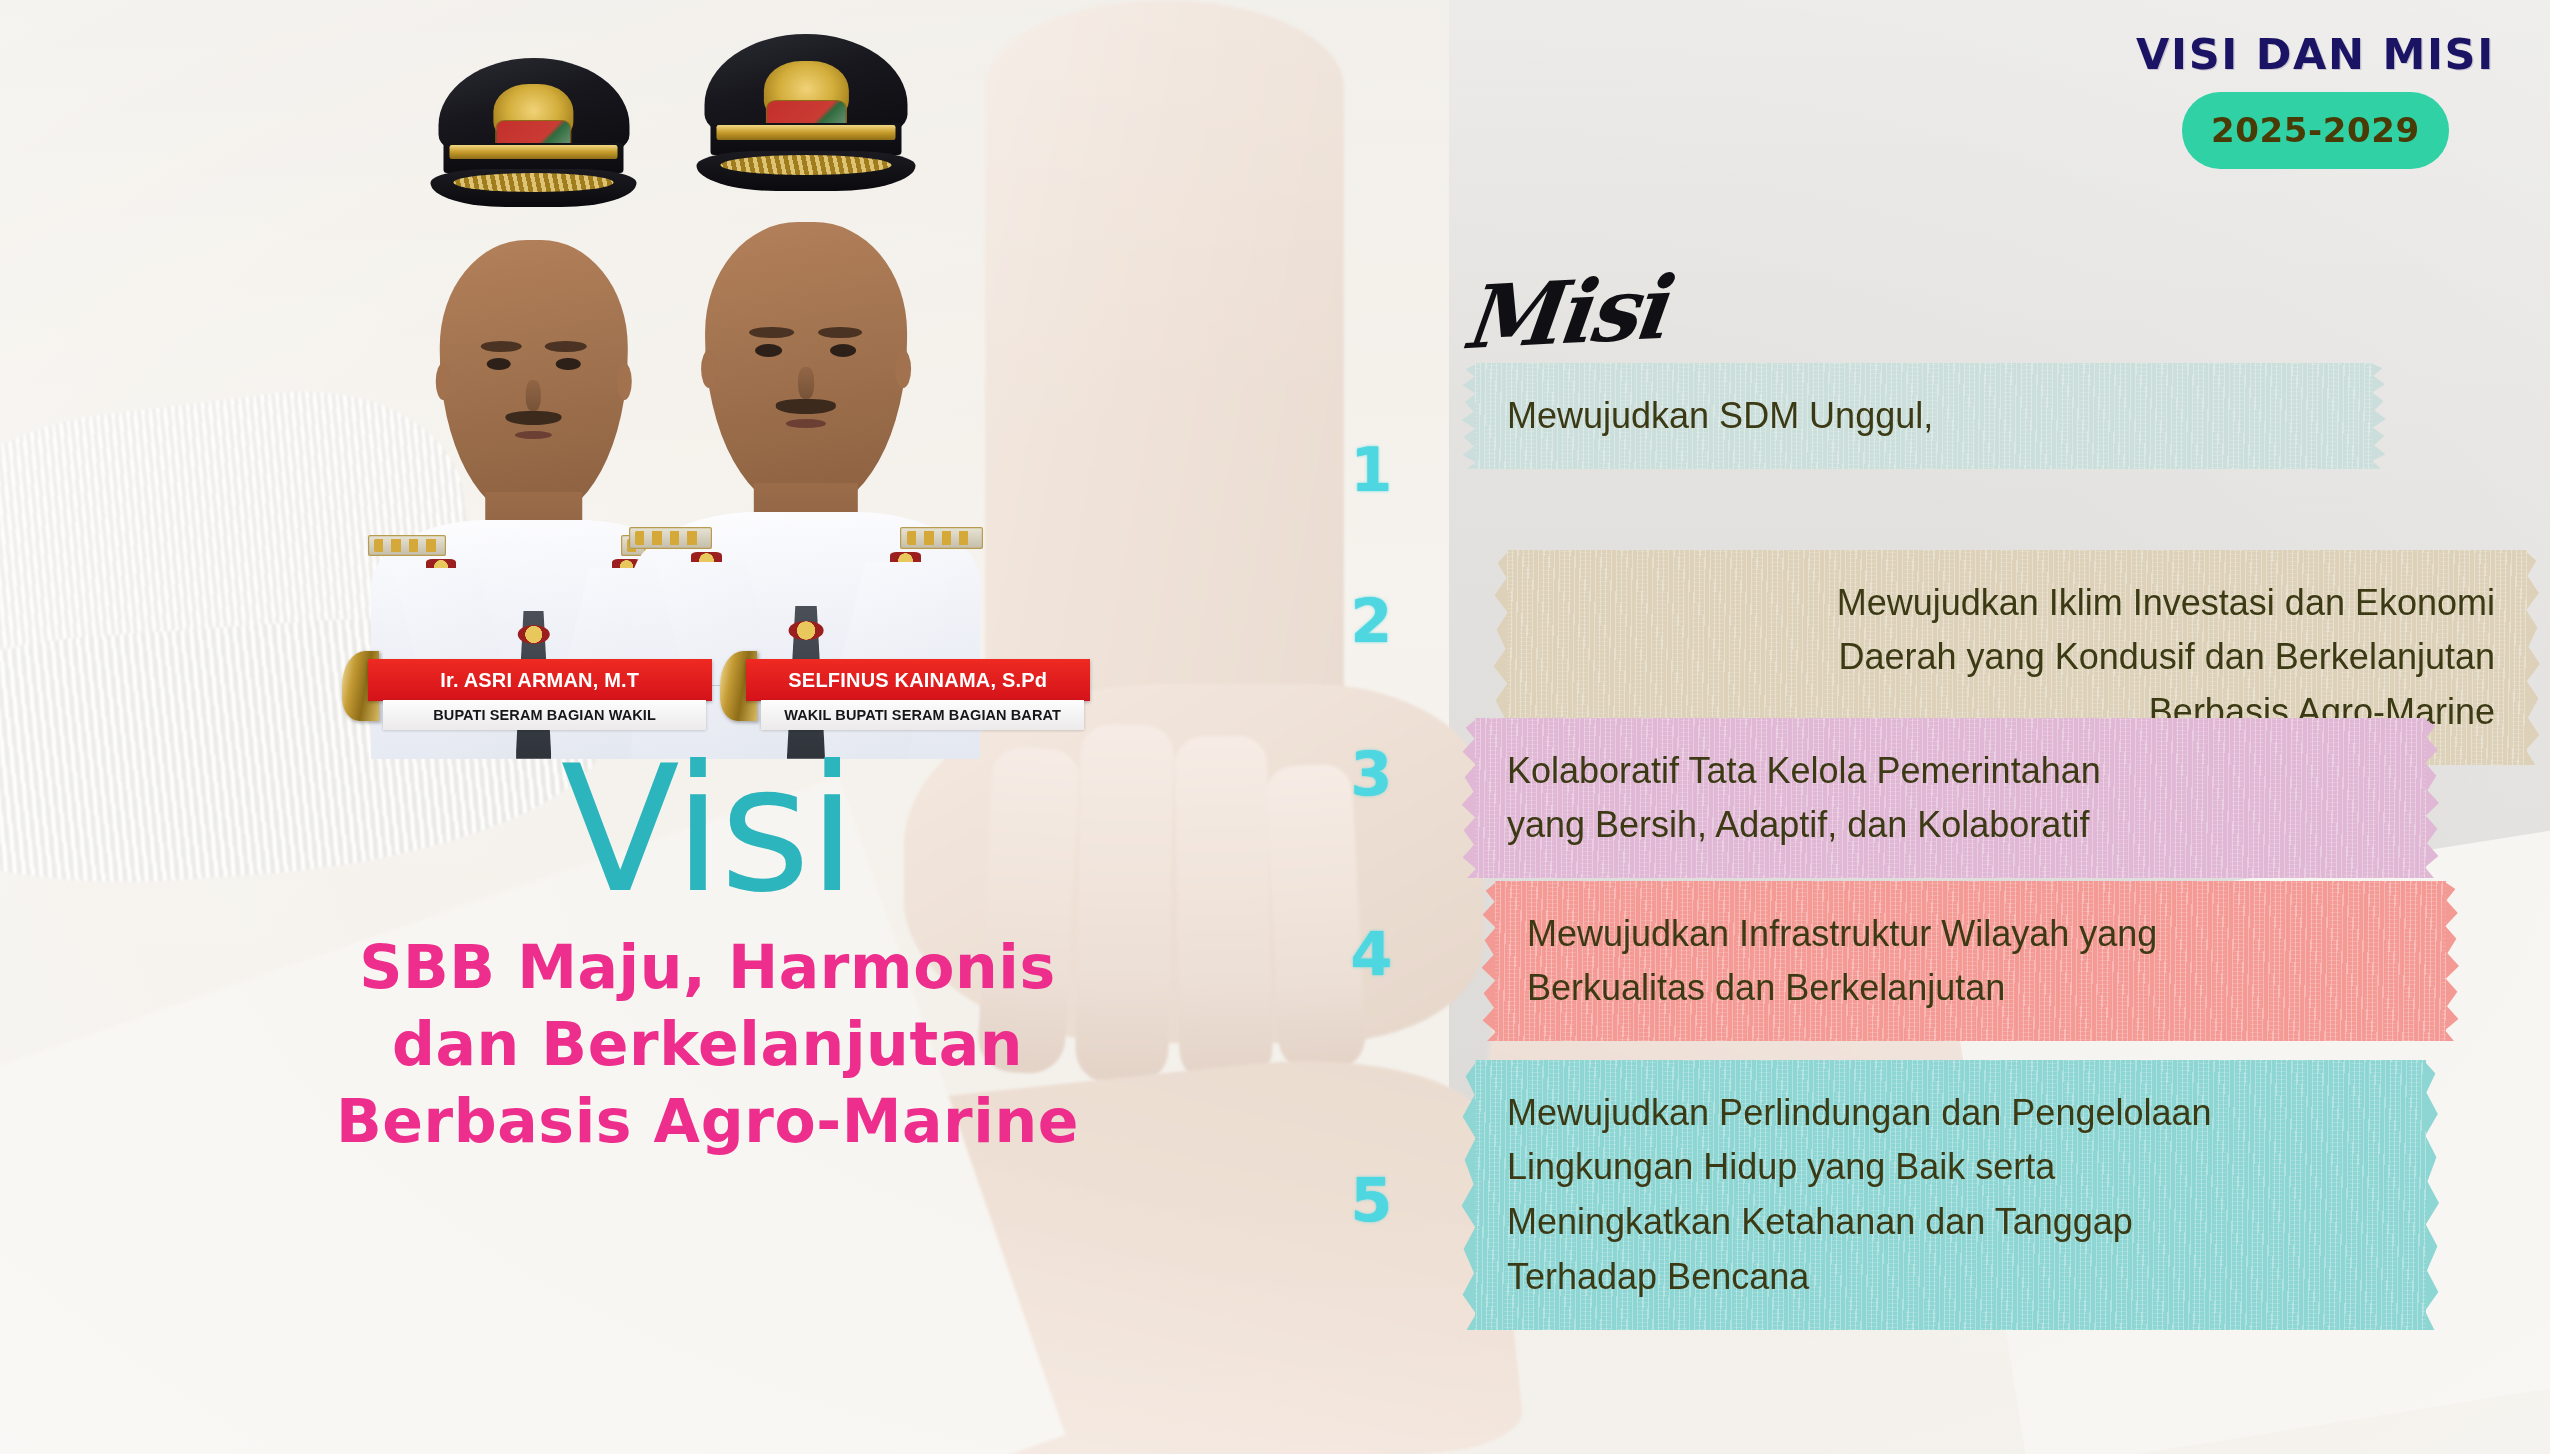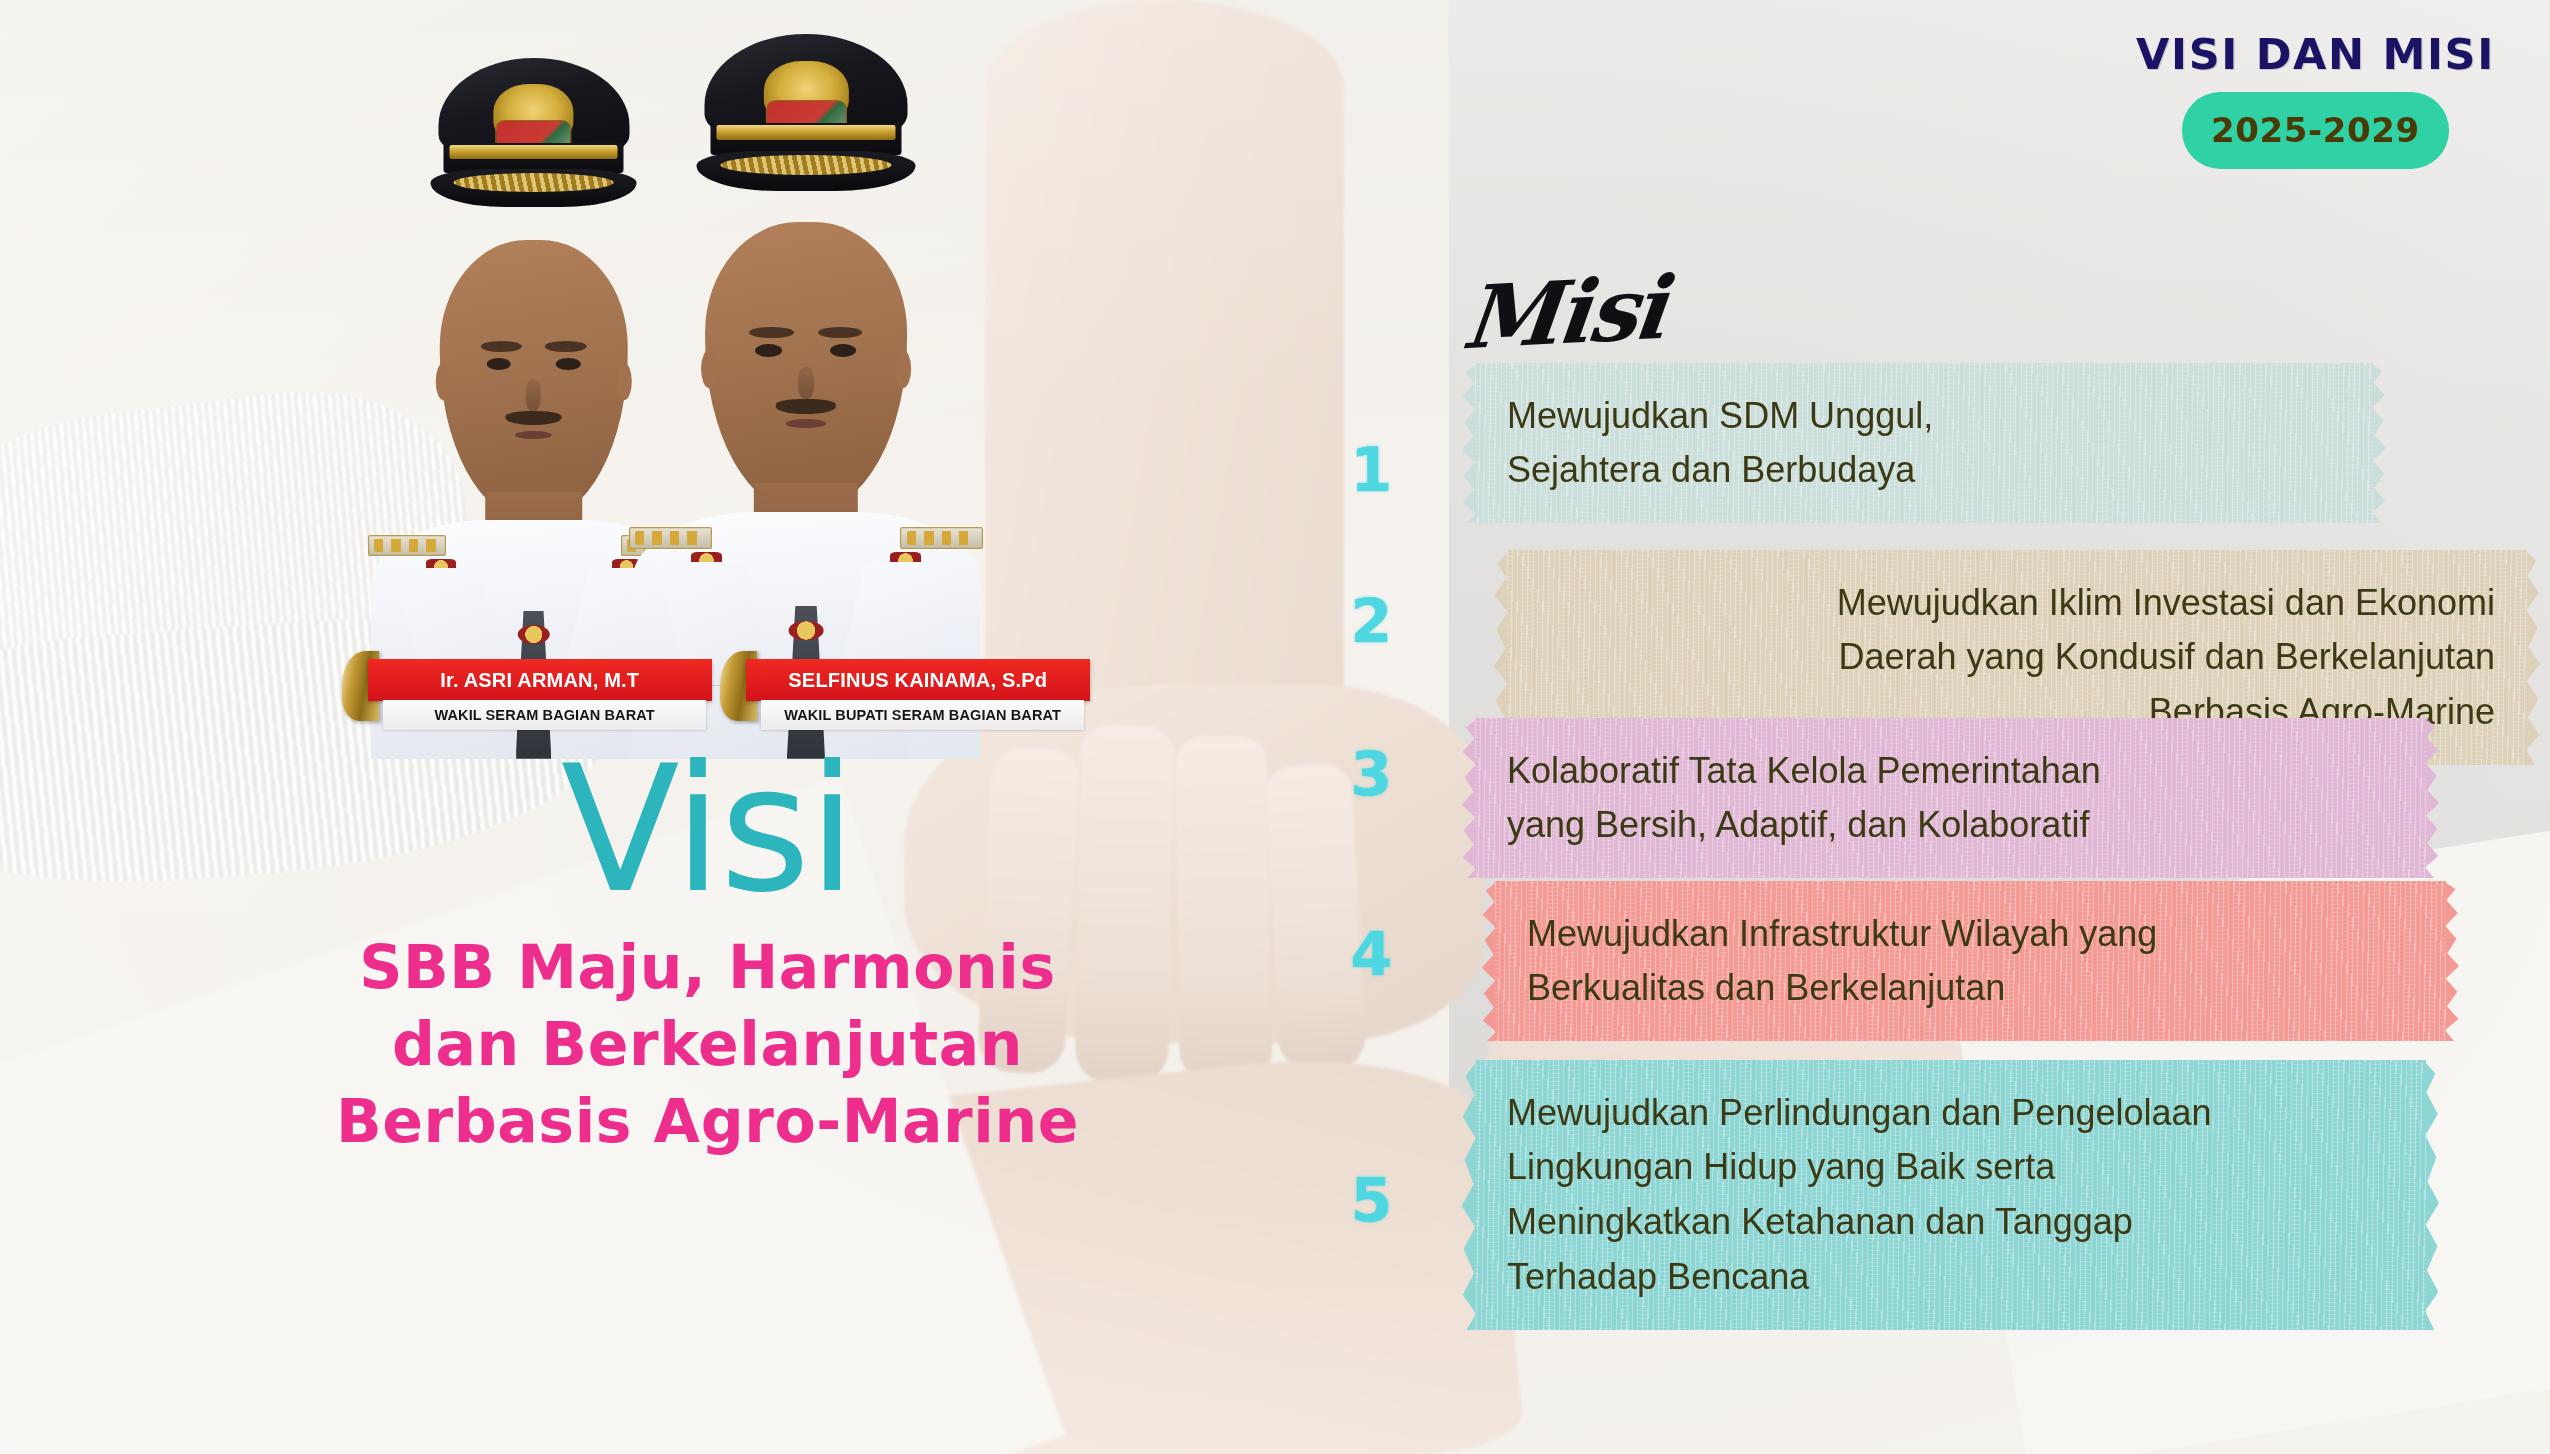--- a/index.html
+++ b/index.html
@@ -441,21 +441,21 @@
       <div class="pocket l"></div>
         <div class="pocket r"></div>
     </div>
   </div>
 </div>
 
 <div id="plates">
   <div class="plate">
     <div class="plate-hook"></div>
     <div class="plate-name">Ir. ASRI ARMAN, M.T</div>
-    <div class="plate-role">WAKIL SERAM BAGIAN BARAT</div>
+    <div class="plate-role">BUPATI SERAM BAGIAN WAKIL</div>
   </div>
   <div class="plate">
     <div class="plate-hook"></div>
     <div class="plate-name">SELFINUS KAINAMA, S.Pd</div>
     <div class="plate-role">WAKIL BUPATI SERAM BAGIAN BARAT</div>
   </div>
 </div>
 
 <div id="header">
   <div id="visi-misi-title">VISI DAN MISI</div>
@@ -475,21 +475,20 @@
 
 <div id="misi-list">
 
   <div class="misi-item">
     <div class="misi-num" style="left:17.4px;top:81px;">1</div>
     <div class="misi-brush" style="left:142px;top:4px;width:898px;background:#cbdedb;">
       <div class="brush-edge left"></div>
         <div class="brush-edge right"></div>
       <div class="brush-tex"></div>
       <div class="misi-line">Mewujudkan SDM Unggul,</div>
-      <div class="misi-line">Sejahtera dan Berbudaya</div>
     </div>
   </div>
 
   <div class="misi-item">
     <div class="misi-num" style="left:17.4px;top:232px;">2</div>
     <div class="misi-brush" style="left:174px;top:191px;width:1020px;background:#ddd2b9;text-align:right;align-items:flex-end;">
       <div class="brush-edge left"></div>
         <div class="brush-edge right"></div>
       <div class="brush-tex"></div>
       <div class="misi-line">Mewujudkan Iklim Investasi dan Ekonomi</div>

